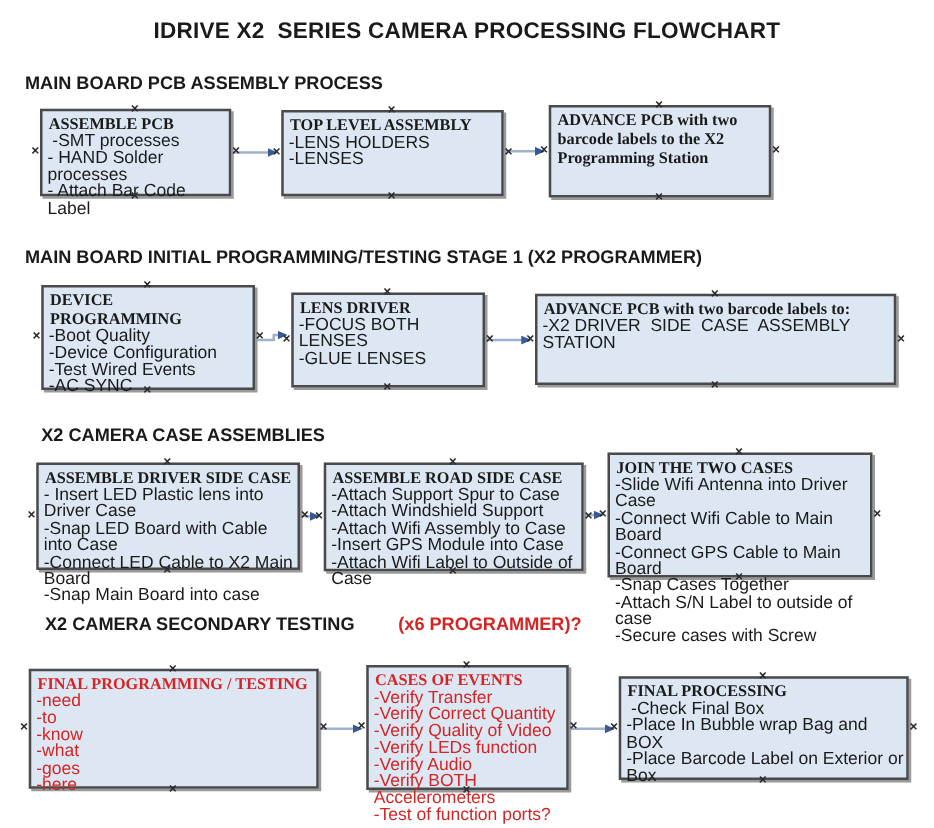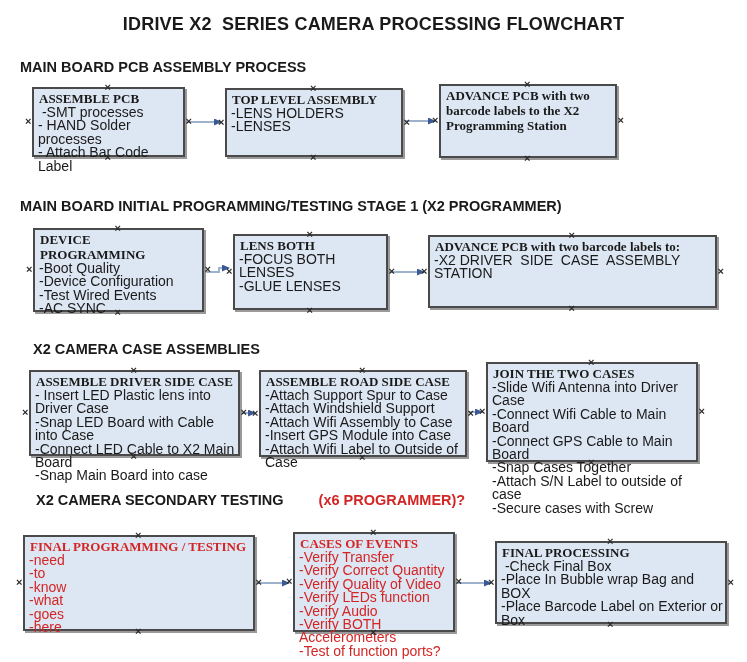--- a/index.html
+++ b/index.html
@@ -136,21 +136,21 @@
   <div class="box-item">-Device Configuration</div>
   <div class="box-item">-Test Wired Events</div>
   <div class="box-item">-AC SYNC</div>
 </div>
 
 <div class="flow-box" style="left:233px;top:234px;width:155px;height:76px">
   <span class="handle hT">×</span>
     <span class="handle hB">×</span>
     <span class="handle hL">×</span>
     <span class="handle hR">×</span>
-  <div class="box-title">LENS BOTH</div>
+  <div class="box-title">LENS DRIVER</div>
   <div class="box-item">-FOCUS BOTH LENSES</div>
   <div class="box-item">-GLUE LENSES</div>
 </div>
 
 <div class="flow-box" style="left:428px;top:235px;width:289px;height:73px">
   <span class="handle hT">×</span>
     <span class="handle hB">×</span>
     <span class="handle hL">×</span>
     <span class="handle hR">×</span>
   <div class="box-title">ADVANCE PCB with two barcode labels to:</div>

